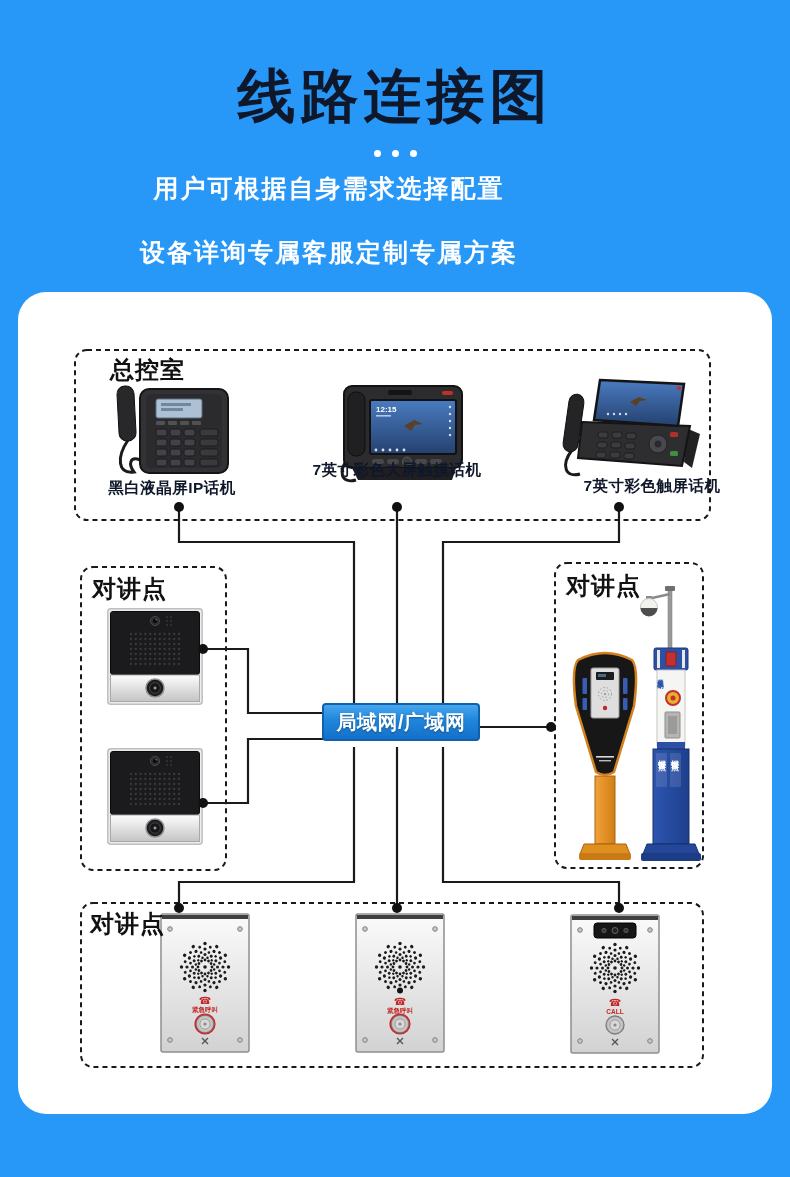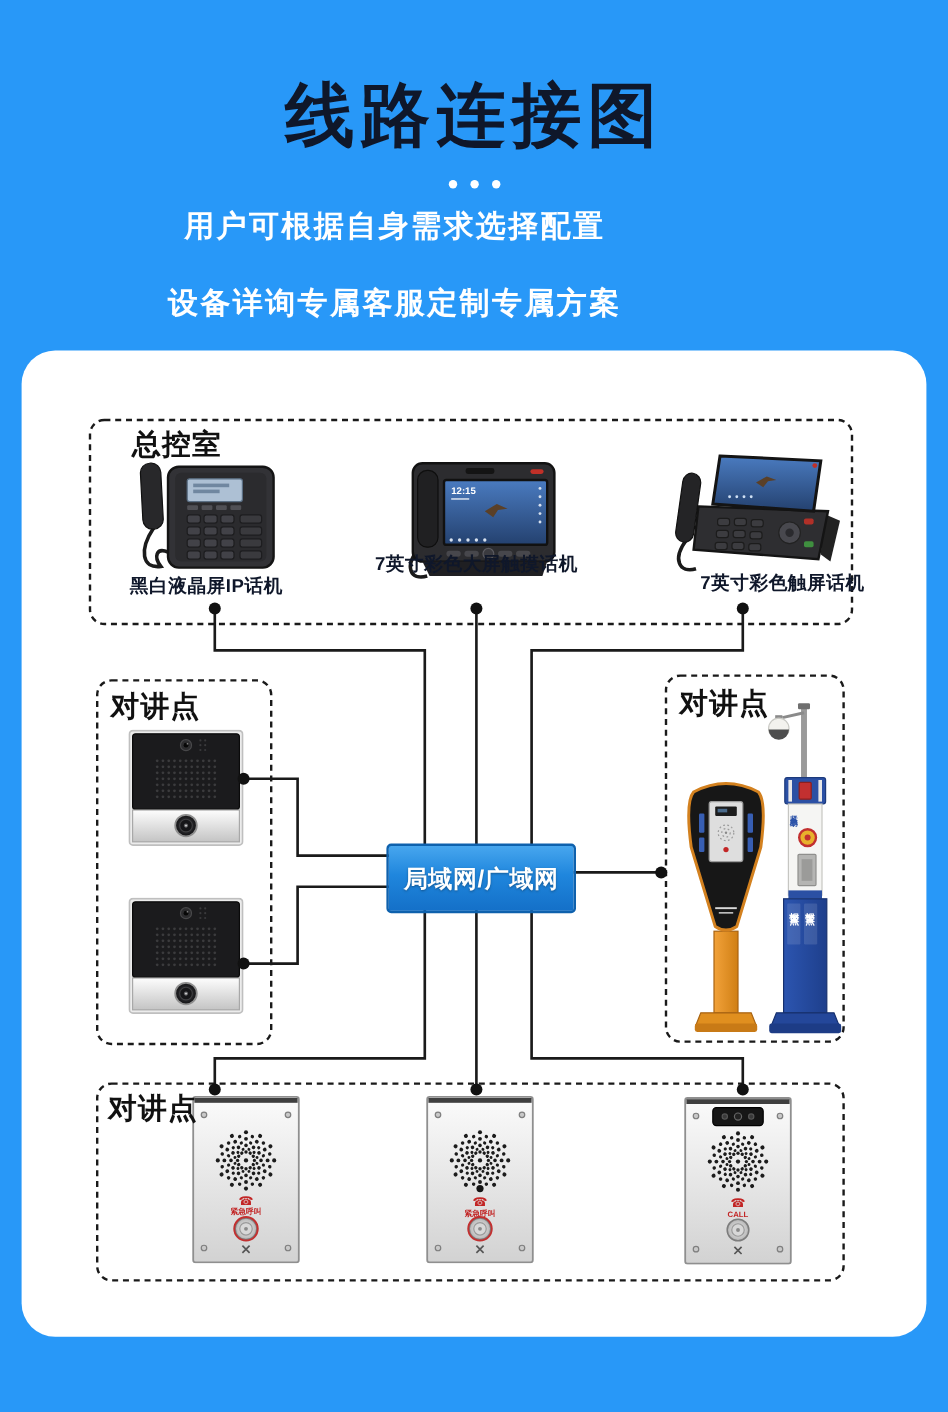--- a/index.html
+++ b/index.html
@@ -26,21 +26,21 @@
   .card{
     left:18px;top:292px;width:754px;height:822px;background:#ffffff;
     border-radius:28px;z-index:1;
   }
   
   .overlay{left:0;top:0;z-index:6;pointer-events:none;}
   
   .zone-label{font-size:24px;font-weight:700;color:#111;z-index:7;letter-spacing:1px;}
   
   .net-box{
-    left:322px;top:703px;width:158px;height:58px;z-index:7;
+    left:322px;top:703px;width:158px;height:38px;z-index:7;
     background:linear-gradient(180deg,#47a6ee 0%,#1f86dd 45%,#1470c8 100%);
     border:2px solid #0e61ad;border-radius:4px;box-sizing:border-box;
     display:flex;align-items:center;justify-content:center;
     color:#fff;font-size:20px;font-weight:700;letter-spacing:0.5px;
     text-shadow:0 1px 2px rgba(0,0,0,0.35);
   }
   
   .dev{position:absolute;z-index:5;}
   .phone-label{
     transform:translateX(-50%);white-space:nowrap;z-index:7;

